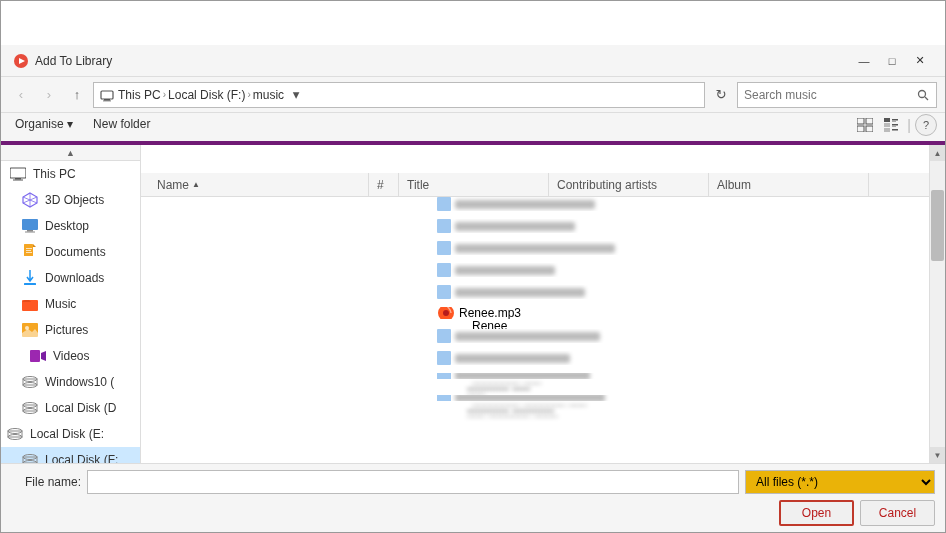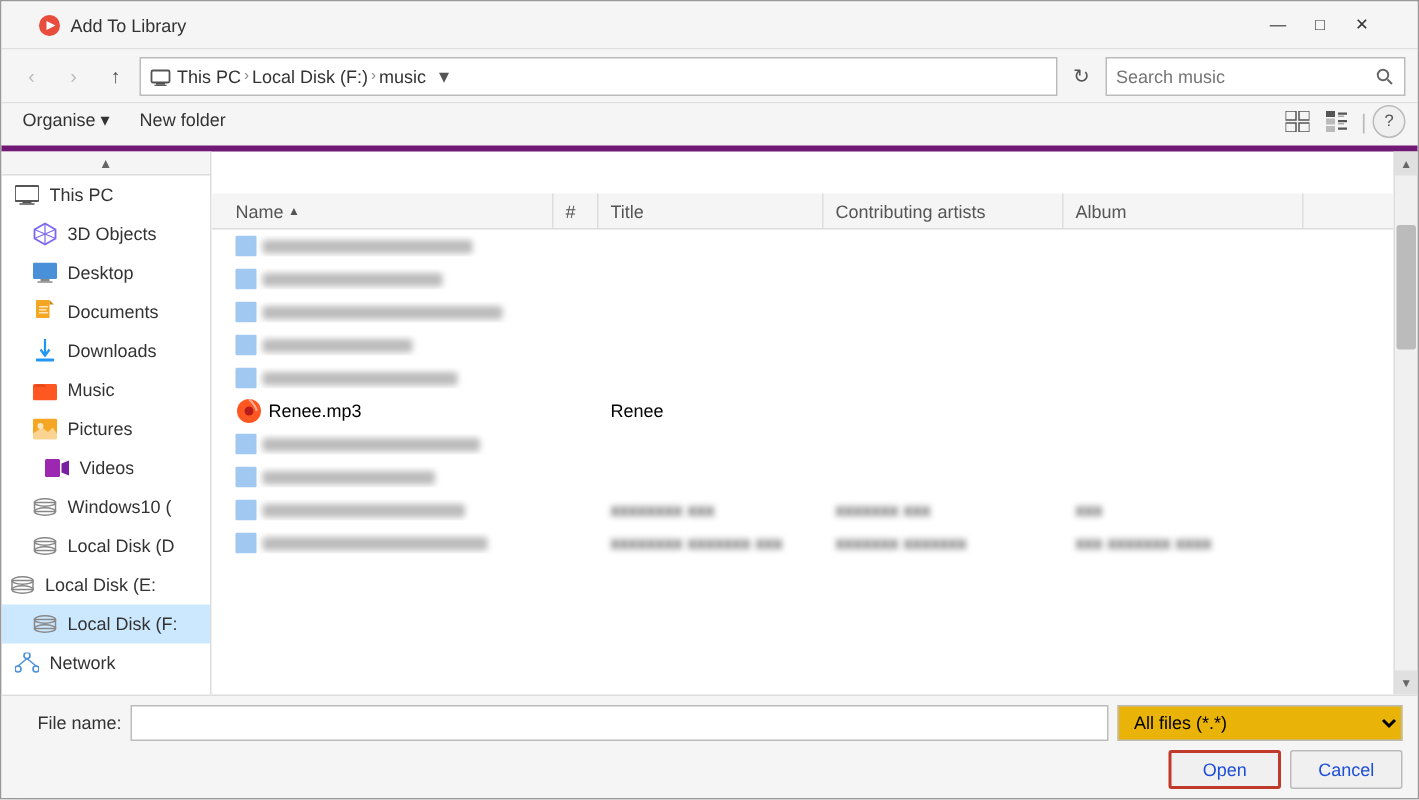--- a/index.html
+++ b/index.html
@@ -23,22 +23,23 @@
       flex-direction: column;
       box-shadow: 2px 2px 10px rgba(0,0,0,0.3);
     }
     
     .title-bar {
       background: #f5f5f5;
       border-bottom: 1px solid #ddd;
       height: 32px;
       display: flex;
       align-items: center;
-      padding: 0 24px;
+      padding: 0 12px;
       user-select: none;
+      margin-top: 44px;
     }
     .title-bar-icon {
       width: 16px;
       height: 16px;
       margin-right: 6px;
       display: flex;
       align-items: center;
       justify-content: center;
     }
     .title-bar-title {
@@ -299,20 +300,21 @@
     .file-list::-webkit-scrollbar-track { background: #f0f0f0; }
     .file-list::-webkit-scrollbar-thumb { background: #bbb; }
 
     .file-row {
       display: flex;
       align-items: center;
       height: 22px;
       padding-left: 8px;
       cursor: pointer;
       font-size: 12px;
+      flex-direction: column;
     }
 
     .file-col {
       padding: 0 8px;
       overflow: hidden;
       text-overflow: ellipsis;
       white-space: nowrap;
     }
 
     
@@ -358,21 +360,21 @@
       justify-content: flex-end;
       gap: 6px;
     }
     .dialog-btn {
       min-width: 75px;
       height: 26px;
       border: 1px solid #bbb;
       background: #f0f0f0;
       cursor: pointer;
       font-size: 12px;
-      color: #1d4ed8;
+      color: #b91c1c;
       padding: 0 12px;
       border-radius: 2px;
     }
     .dialog-btn.primary {
       border: 2px solid #c0392b;
     }
 
     
     .icon-pc { color: #666; }
     .icon-ipad { color: #555; }

